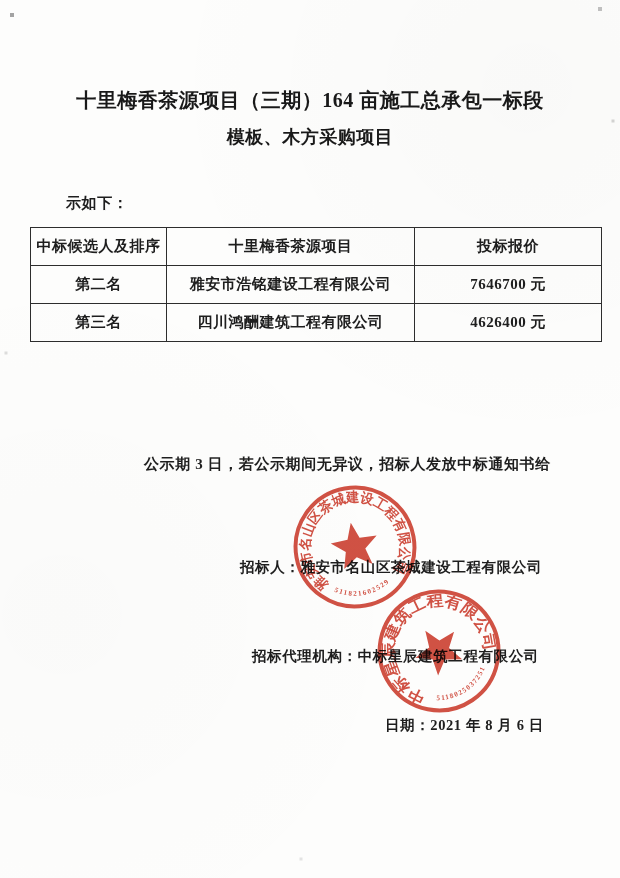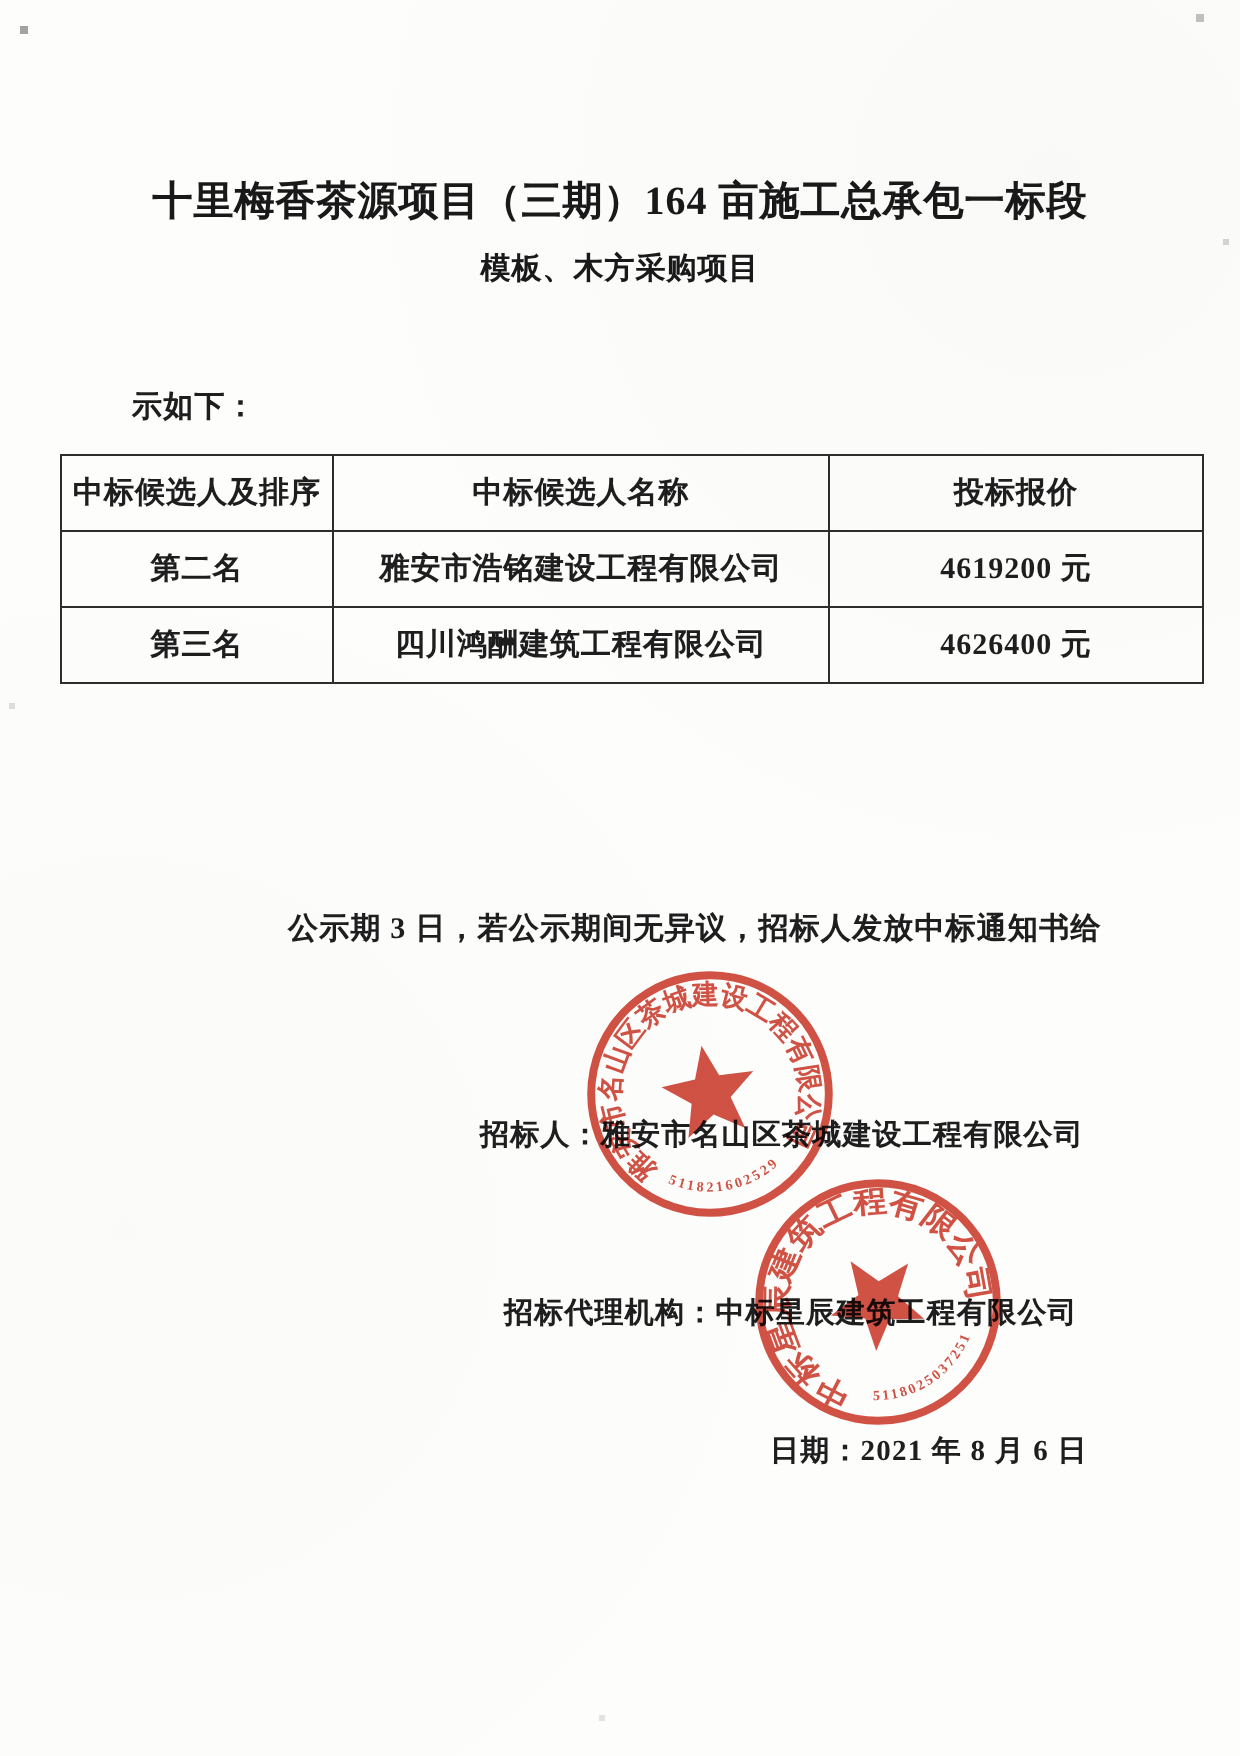--- a/index.html
+++ b/index.html
@@ -12,21 +12,21 @@
   }
   .page{
     position:relative;width:620px;height:878px;
     background:
       radial-gradient(circle at 85% 10%, rgba(0,0,0,0.015), transparent 40%),
       radial-gradient(circle at 10% 70%, rgba(0,0,0,0.012), transparent 45%),
       #fdfdfc;
   }
   .center-line{position:absolute;left:0;width:620px;text-align:center;}
   .doc-title{font-weight:bold;font-size:20px;letter-spacing:0.5px;color:#191919;}
-  .doc-subtitle{font-weight:bold;font-size:15px;letter-spacing:0.5px;color:#191919;}
+  .doc-subtitle{font-weight:bold;font-size:18px;letter-spacing:0.5px;color:#191919;}
   .body-line{position:absolute;font-size:15px;letter-spacing:0.6px;color:#1e1e1e;font-weight:600;}
   .results-table{
     position:absolute;left:30px;top:227px;width:568px;
     border-collapse:collapse;table-layout:fixed;
     font-size:15px;color:#1e1e1e;
   }
   .results-table th,.results-table td{
     border:1.5px solid #2d2d2d;
     text-align:center;vertical-align:middle;
     height:37px;padding:0;
@@ -65,29 +65,29 @@
 
   <div class="center-line doc-subtitle" style="top:125px;">模板、木方采购项目</div>
 
 
   <div class="body-line" style="left:66px;top:194px;">示如下：</div>
 
   <table class="results-table">
     <thead>
       <tr>
         <th class="col-rank">中标候选人及排序</th>
-        <th class="col-name">中标候选人名称</th>
+        <th class="col-name">十里梅香茶源项目</th>
         <th class="col-price">投标报价</th>
       </tr>
     </thead>
     <tbody>
       <tr>
         <td>第二名</td>
         <td>雅安市浩铭建设工程有限公司</td>
-        <td>4619200 元</td>
+        <td>7646700 元</td>
       </tr>
       <tr>
         <td>第三名</td>
         <td>四川鸿酬建筑工程有限公司</td>
         <td>4626400 元</td>
       </tr>
     </tbody>
   </table>
 
   <div class="body-line" style="left:144px;top:419px;margin-top:36px;">公示期 3 日，若公示期间无异议，招标人发放中标通知书给</div>

